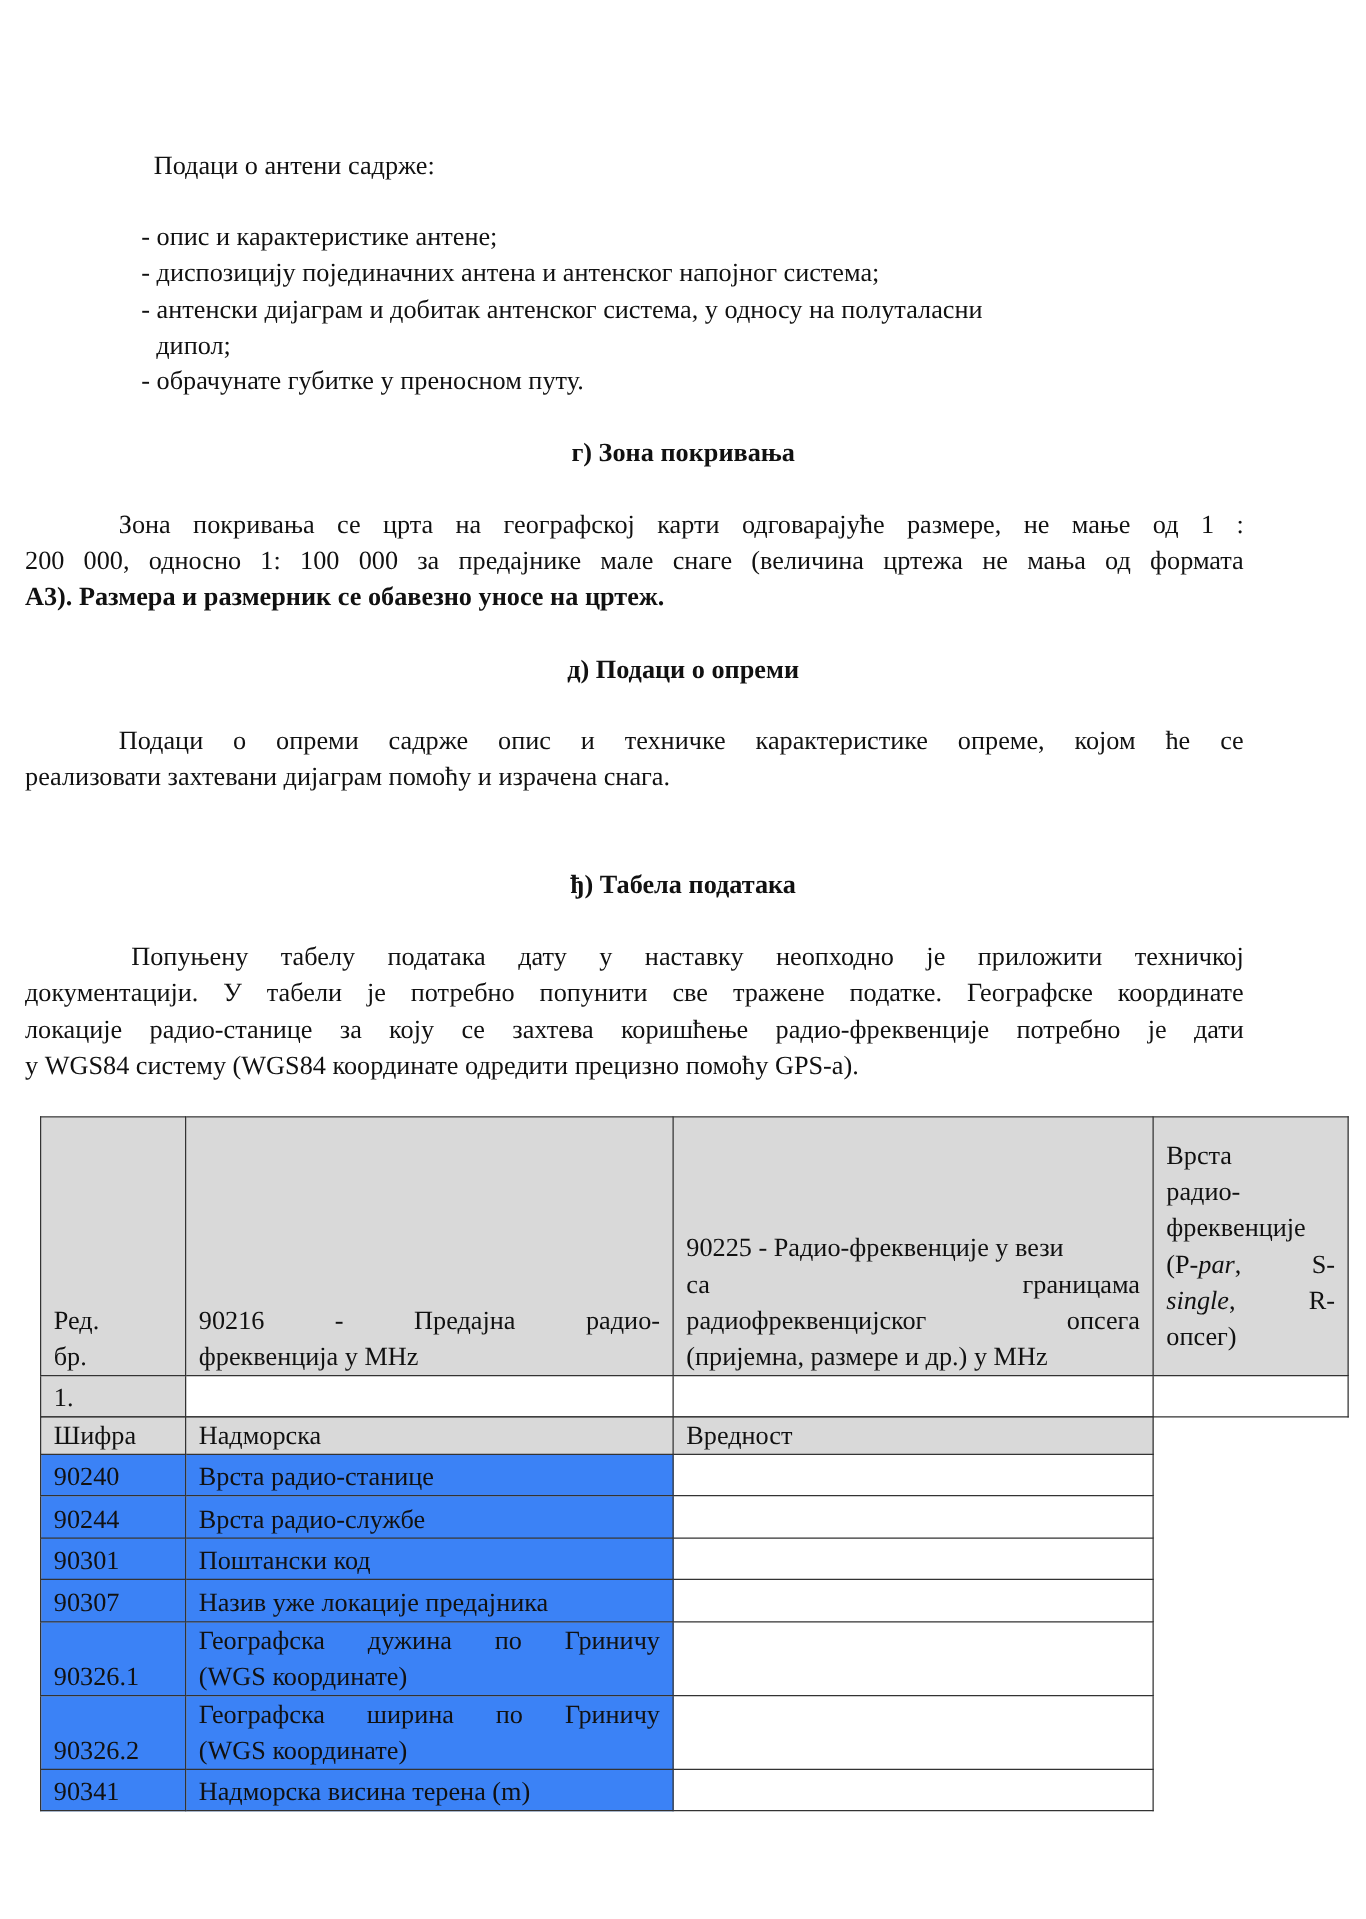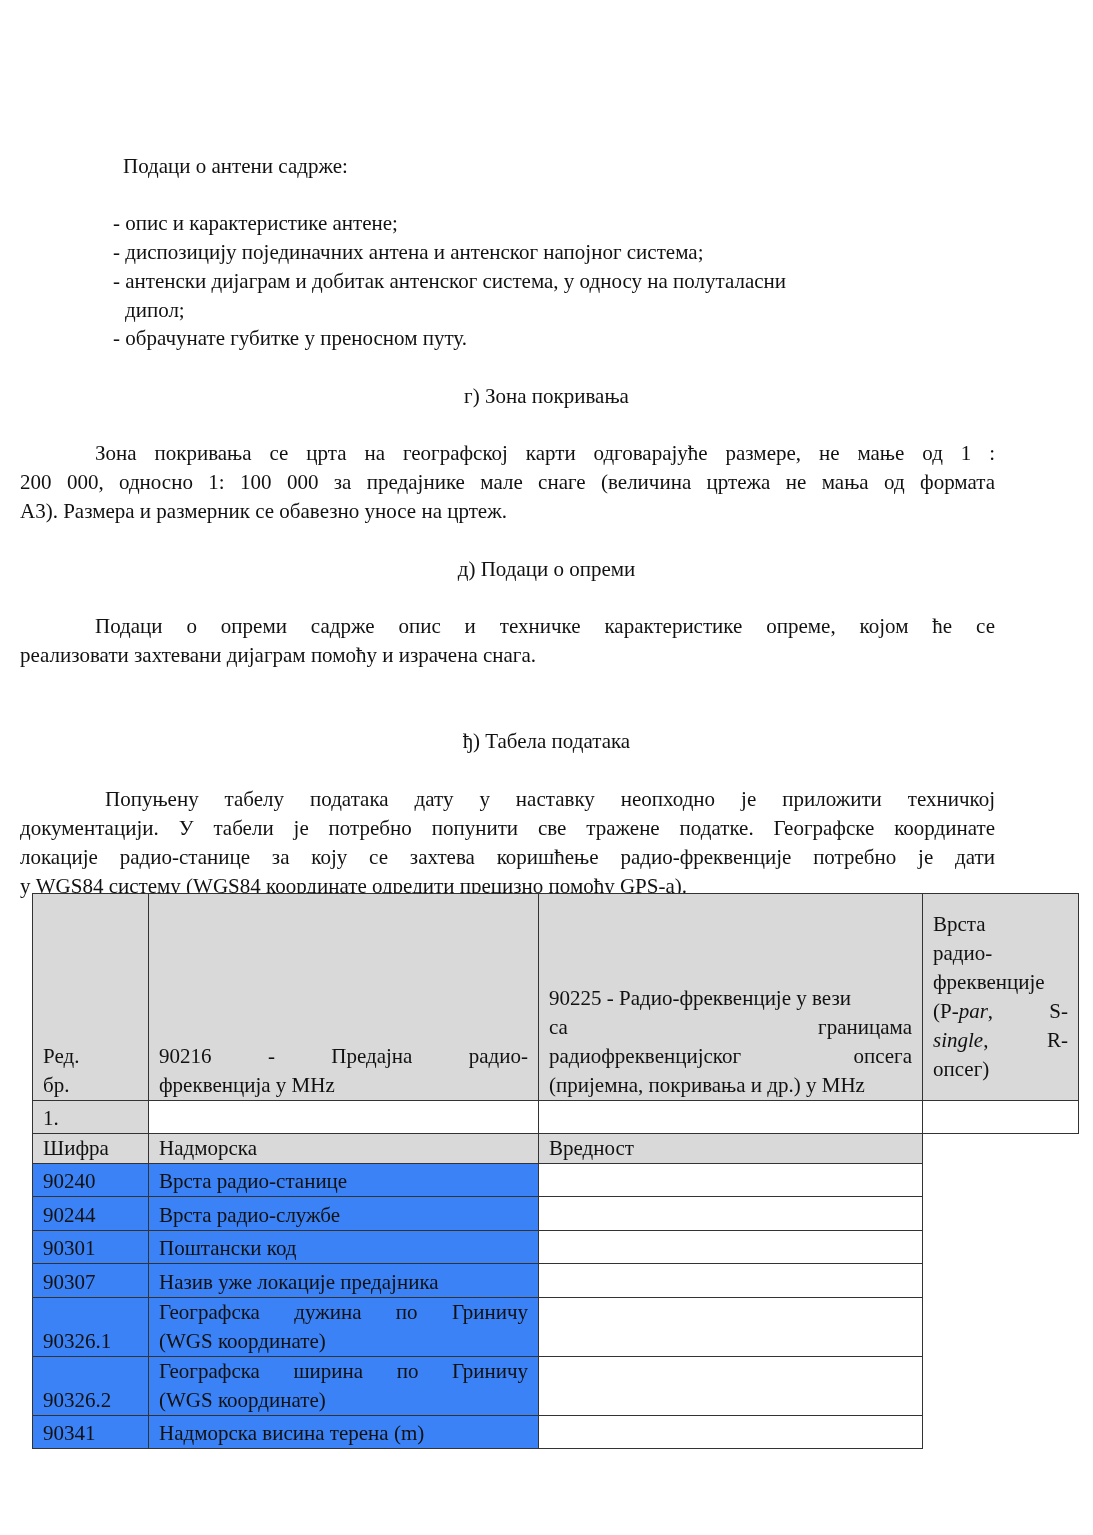--- a/index.html
+++ b/index.html
@@ -1,45 +1,45 @@
 <!DOCTYPE html>
 <html><head>
   <meta charset="utf-8">
   <style>
     html, body { margin: 0; padding: 0; background: #ffffff; }
     body {
       width: 1093px; height: 1535px; position: relative; overflow: hidden;
       font-family: "Liberation Serif", "DejaVu Serif", serif;
       color: #111111; font-size: 21px;
     }
-    .abs { position: absolute; margin-top: 34px; }
+    .abs { position: absolute; }
     .line { white-space: nowrap; line-height: 29px; }
     .just { text-align: justify; text-align-last: justify; white-space: nowrap; line-height: 29px; }
-    .heading { font-weight: normal; text-align: center; width: 1093px; left: 0; line-height: 29px; }
+    .heading { font-weight: bold; text-align: center; width: 1093px; left: 0; line-height: 29px; }
     table { border-collapse: collapse; position: absolute; table-layout: fixed; }
     td { border: 1.5px solid #333333; padding: 0 10px; vertical-align: bottom; font-size: 21px; line-height: 29px; }
     .hdr { background: #d9d9d9; }
     .lbl { background: #3b82f6; }
     .val { background: #ffffff; }
     .jl { display: block; text-align: justify; text-align-last: justify; }
   </style>
 </head>
 <body>
 
 <div class="abs line" style="left:123px; top:118px;">Подаци о антени садрже:</div>
 <div class="abs line" style="left:113px; top:175px;">- опис и карактеристике антене;</div>
 <div class="abs line" style="left:113px; top:204px;">- диспозицију појединачних антена и антенског напојног система;</div>
 <div class="abs line" style="left:113px; top:233px;">- антенски дијаграм и добитак антенског система, у односу на полуталасни</div>
 <div class="abs line" style="left:125px; top:262px;">дипол;</div>
 <div class="abs line" style="left:113px; top:290px;">- обрачунате губитке у преносном путу.</div>
 
 <div class="abs heading" style="top:348px;">г) Зона покривања</div>
 <div class="abs just" style="left:95px; width:900px; top:405px;">Зона покривања се црта на географској карти одговарајуће размере, не мање од 1 :</div>
 <div class="abs just" style="left:20px; width:975px; top:434px;">200 000, односно 1: 100 000 за предајнике мале снаге (величина цртежа не мања од формата</div>
-<div class="abs line" style="left:20px; top:463px;">А3). Размера и размерник се обавезно уносе на цртеж.</div>
+<div class="abs line" style="left:20px; top:463px;font-weight:bold;">А3). Размера и размерник се обавезно уносе на цртеж.</div>
 
 <div class="abs heading" style="top:521px;">д) Подаци о опреми</div>
 <div class="abs just" style="left:95px; width:900px; top:578px;">Подаци о опреми садрже опис и техничке карактеристике опреме, којом ће се</div>
 <div class="abs line" style="left:20px; top:607px;">реализовати захтевани дијаграм помоћу и израчена снага.</div>
 
 <div class="abs heading" style="top:693px;">ђ) Табела података</div>
 <div class="abs just" style="left:105px; width:890px; top:751px;">Попуњену табелу података дату у наставку неопходно је приложити техничкој</div>
 <div class="abs just" style="left:20px; width:975px; top:780px;">документацији. У табели је потребно попунити све тражене податке. Географске координате</div>
 <div class="abs just" style="left:20px; width:975px; top:809px;">локације радио-станице за коју се захтева коришћење радио-фреквенције потребно је дати</div>
 <div class="abs line" style="left:20px; top:838px;">у WGS84 систему (WGS84 координате одредити прецизно помоћу GPS-а).</div>
@@ -58,21 +58,21 @@
       <div>бр.</div>
     </td>
     <td class="hdr">
       <span class="jl">90216 - Предајна радио-</span>
       <div>фреквенција у MHz</div>
     </td>
     <td class="hdr">
       <div>90225 - Радио-фреквенције у вези</div>
       <span class="jl">са границама</span>
       <span class="jl">радиофреквенцијског опсега</span>
-      <div>(пријемна, покривања и др.) у MHz</div>
+      <div>(пријемна, размере и др.) у MHz</div>
     </td>
     <td class="hdr" style="padding:16px 10px;">
       <div>Врста</div>
       <div>радио-</div>
       <div>фреквенције</div>
       <div style="display:flex; justify-content:space-between;">
         <span><span>(P-</span><i>par</i>,</span>
         <span>S-</span>
       </div>
       <div style="display:flex; justify-content:space-between;">

